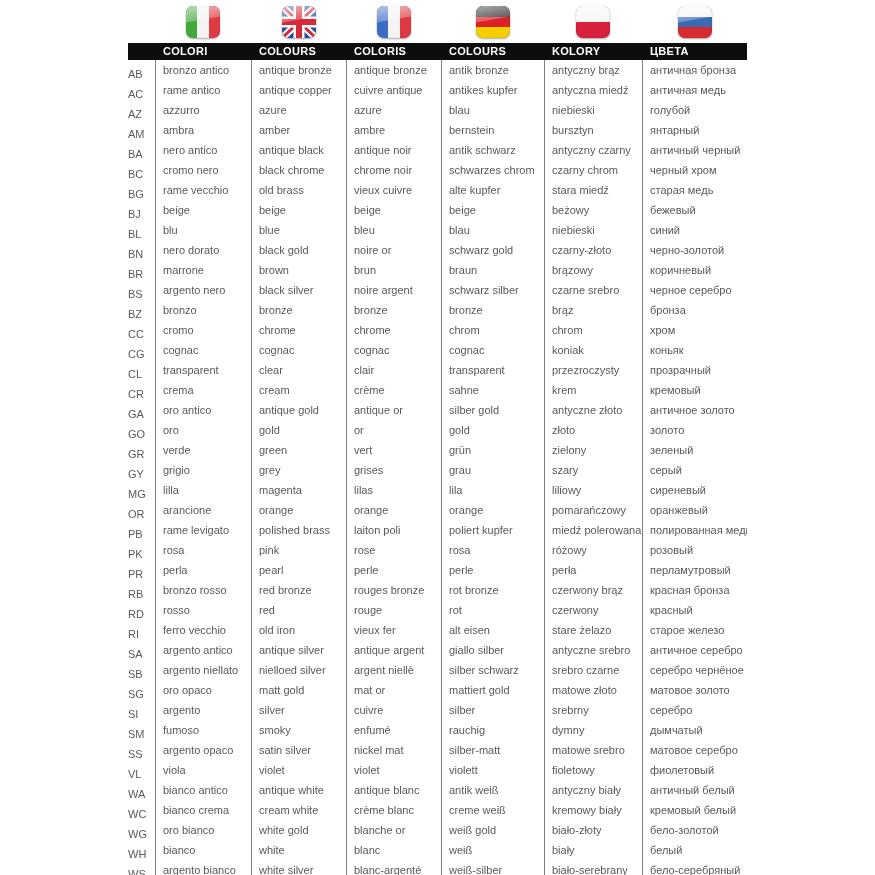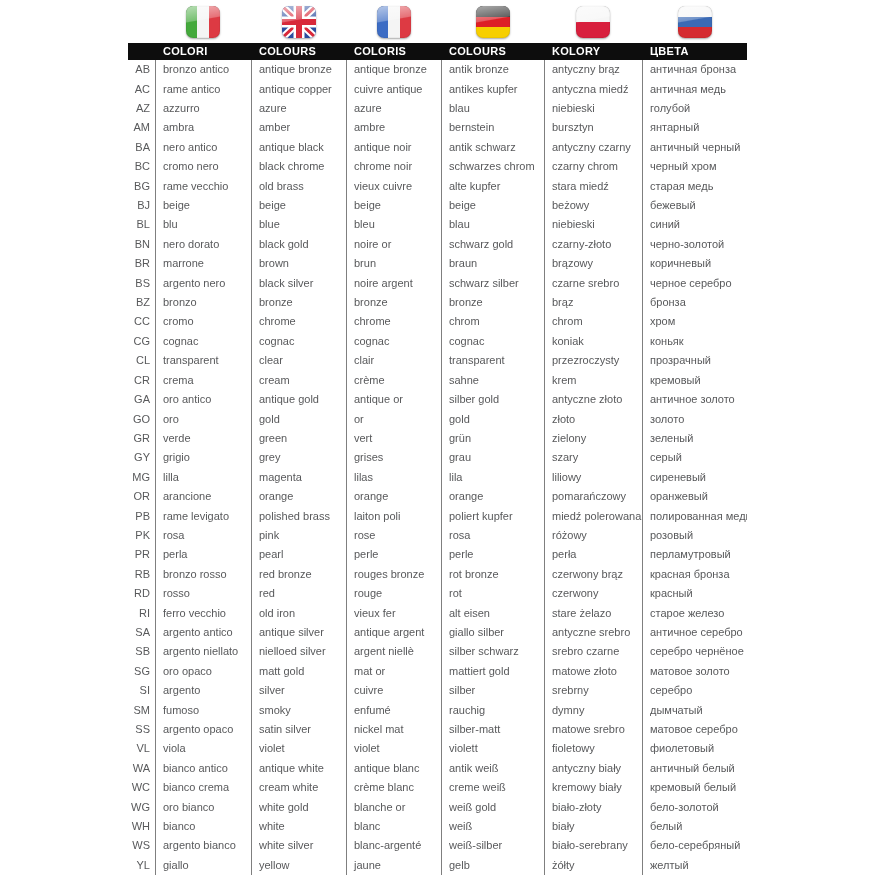--- a/index.html
+++ b/index.html
@@ -31,21 +31,21 @@
 
   
   .head-band{background:var(--header-bg);height:17px;}
   .head-label{color:var(--header-text);font-size:11px;font-weight:bold;letter-spacing:.3px;
               line-height:17px;padding-left:8px;white-space:nowrap;overflow:hidden;}
 
   
   .tbody{height:815px;display:flex;flex-direction:column;}
   .row{flex:1 1 auto;align-items:center;}
   .cell{font-size:11px;line-height:1;white-space:nowrap;overflow:hidden;}
-  .cell.code{text-align:right;padding-right:5px;}
+  .cell.code{padding-right:5px;margin-top:9px;}
   .cell.lang{border-left:1px solid var(--divider);padding-left:7px;height:100%;display:flex;align-items:center;}
 </style>
 </head>
 <body>
 
 <div class="table-wrap">
 
   <div class="cols flag-row">
     <div class="flag-cell"></div>
     <div class="flag-cell">

